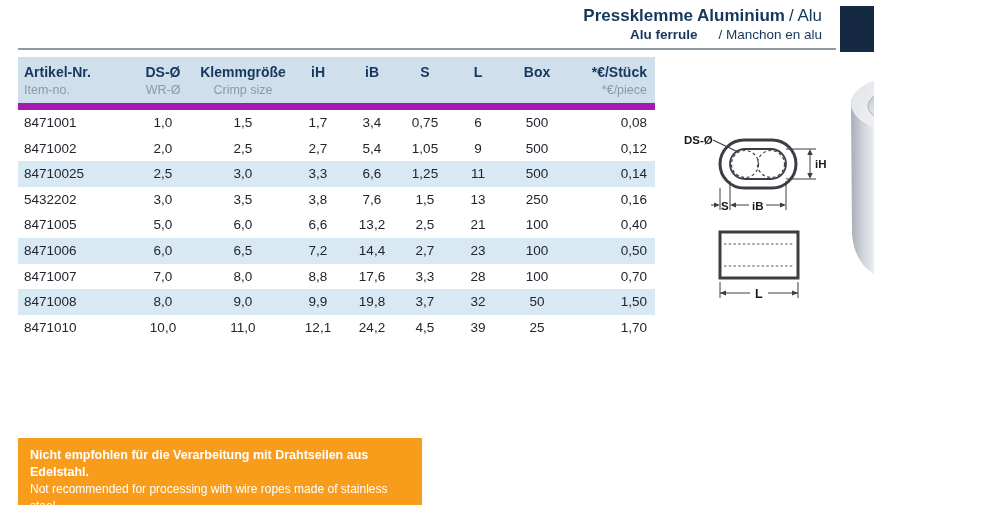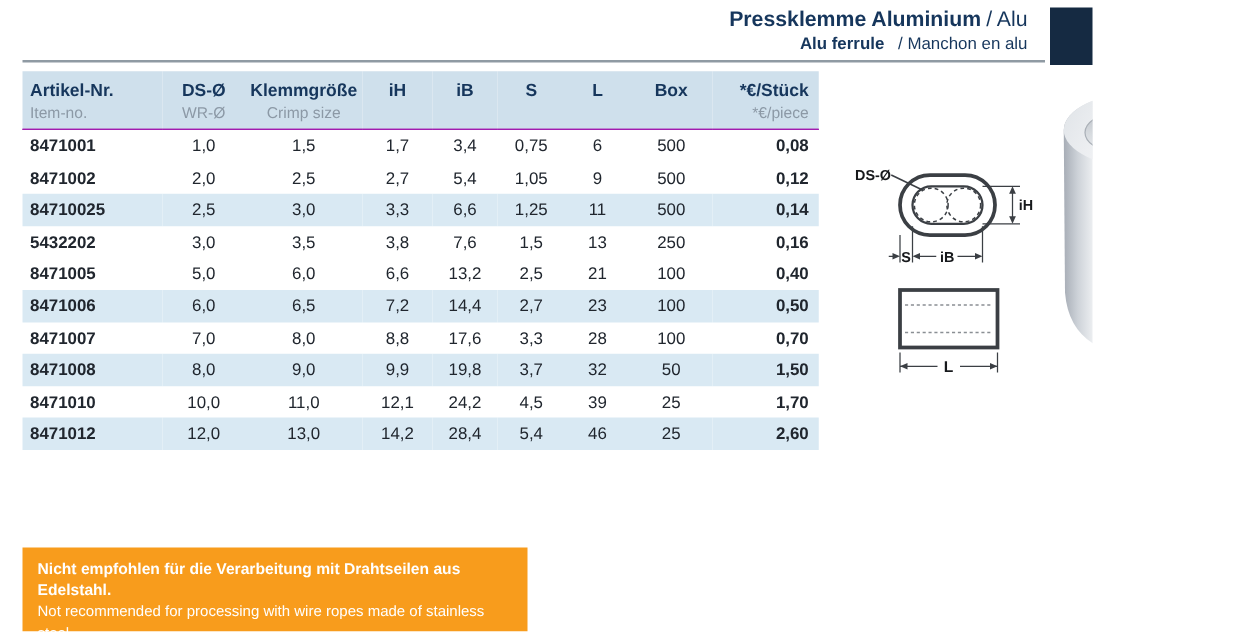--- a/index.html
+++ b/index.html
@@ -6,36 +6,36 @@
   body{font-family:"Liberation Sans", sans-serif;}
   #page{position:relative;width:874px;height:515px;background:#ffffff;overflow:hidden;}
 
   
   .title-block{position:absolute;top:6px;left:400px;width:422px;text-align:right;color:#16365c;line-height:20px;}
   .title-line1{font-size:17px;}
   .title-line1 .b{font-weight:bold;}
   .title-line1 .r{font-weight:normal;margin-left:4px;}
   .title-line2{font-size:13.5px;line-height:17px;}
   .title-line2 .b{font-weight:bold;margin-left:44px;}
-  .title-line2 .r{font-weight:normal;margin-left:11px;}
+  .title-line2 .r{font-weight:normal;margin-left:21px;}
   .code-box{position:absolute;top:6px;left:840px;width:152px;height:46px;background:#152a42;color:#fef9c3;
             display:flex;align-items:center;justify-content:center;font-size:27px;font-weight:bold;letter-spacing:1px;}
   .head-rule{position:absolute;top:48px;left:18px;width:818px;height:2px;background:#8f9aa3;}
 
   
   .price-table{position:absolute;top:57px;left:18px;width:637px;border-collapse:collapse;table-layout:fixed;}
-  .price-table th{background:#cfe0ec;vertical-align:top;padding:7px 0 5px 0;border-bottom:1px solid #a21caf;}
+  .price-table th{background:#cfe0ec;vertical-align:top;padding:7px 0 5px 0;border-bottom:7px solid #a21caf;}
   .price-table th .l1{font-size:14px;font-weight:bold;color:#16365c;line-height:16px;}
   .price-table th .l2{font-size:12.5px;font-weight:normal;color:#8c99a6;line-height:15px;margin-top:3px;min-height:15px;}
   .price-table td{font-size:13.5px;color:#20262e;height:25.6px;padding:0;line-height:25.6px;white-space:nowrap;}
   .price-table tr.stripe td{background:#d9e9f3;}
   .al{text-align:left;padding-left:6px !important;}
   .ac{text-align:center;}
   .ar{text-align:right;padding-right:8px !important;}
-  .bold{font-weight:bold;margin-left:24px;}
+  .bold{font-weight:normal;margin-left:24px;}
 
   
   .warn-box{position:absolute;top:438px;left:18px;width:404px;height:67px;background:#f89c1c;color:#ffffff;
             box-sizing:border-box;padding:9px 26px 0 12px;}
   .warn-box .w1{font-size:12.5px;font-weight:bold;line-height:17px;}
   .warn-box .w2,.warn-box .w3{font-size:12px;font-weight:normal;line-height:17px;}
 
   
   .diag1{position:absolute;top:124px;left:680px;}
   .diag2{position:absolute;top:226px;left:698px;}
@@ -204,31 +204,20 @@
         <tr>
           <td class="al bold">8471010</td>
           <td class="ac">10,0</td>
           <td class="ac">11,0</td>
           <td class="ac">12,1</td>
           <td class="ac">24,2</td>
           <td class="ac">4,5</td>
           <td class="ac">39</td>
           <td class="ac">25</td>
           <td class="ar bold">1,70</td>
-        </tr>
-        <tr class="stripe">
-          <td class="al bold">8471012</td>
-          <td class="ac">12,0</td>
-          <td class="ac">13,0</td>
-          <td class="ac">14,2</td>
-          <td class="ac">28,4</td>
-          <td class="ac">5,4</td>
-          <td class="ac">46</td>
-          <td class="ac">25</td>
-          <td class="ar bold">2,60</td>
         </tr>
       </tbody>
   </table>
 
   <svg class="diag1" width="152" height="98" viewBox="0 0 152 98">
     <g stroke="#3b3f44" fill="none">
       <rect x="40" y="16" width="76" height="48" rx="24" stroke-width="3"></rect>
       <rect x="50" y="25" width="56" height="30" rx="15" stroke-width="1.8"></rect>
       <circle cx="65" cy="40" r="13.5" stroke-width="1.2" stroke-dasharray="3,2.5"></circle>
       <circle cx="91" cy="40" r="13.5" stroke-width="1.2" stroke-dasharray="3,2.5"></circle>

